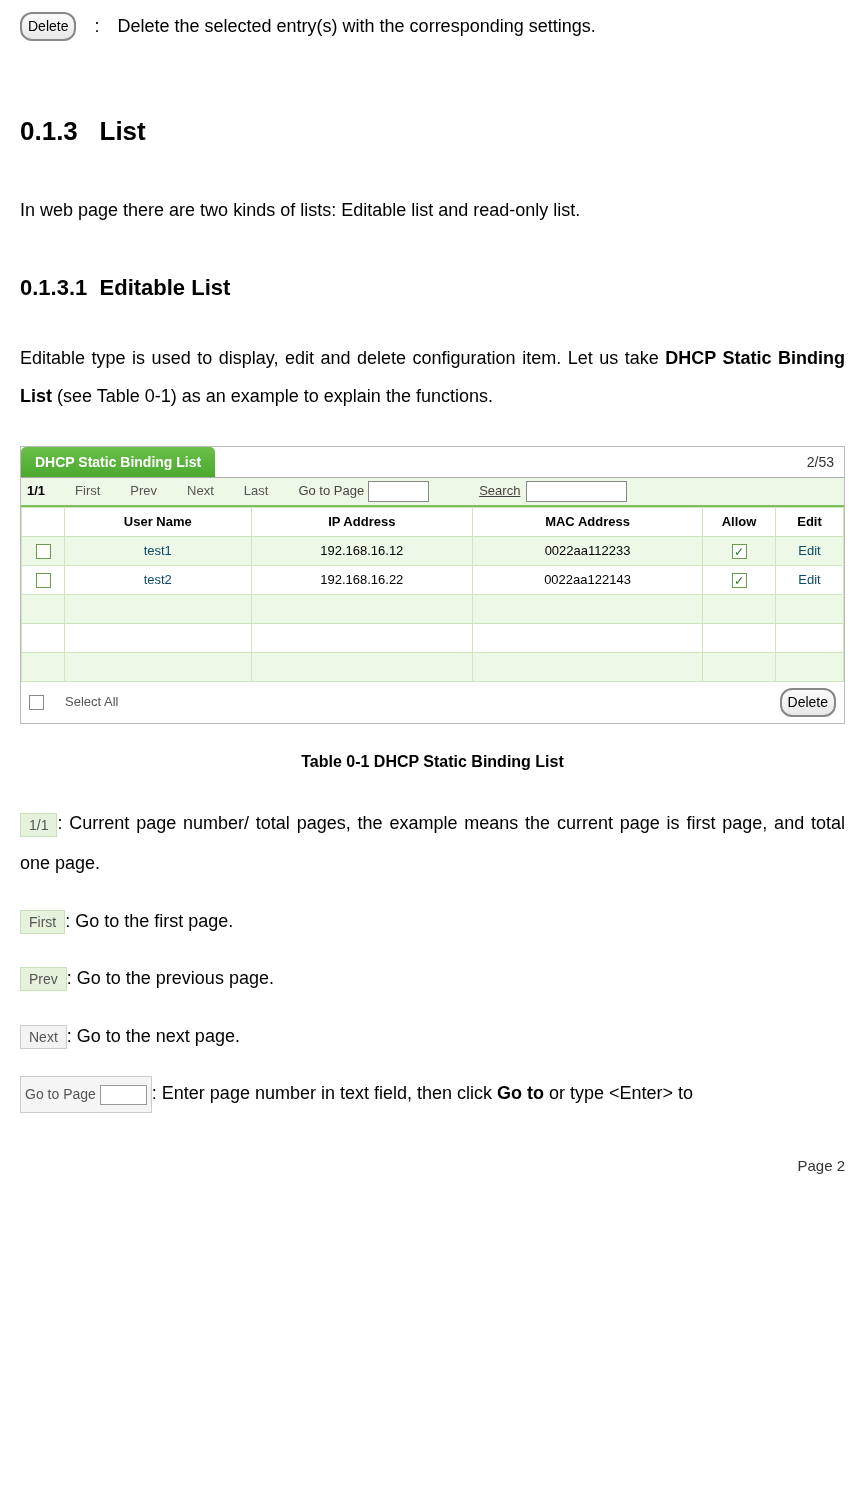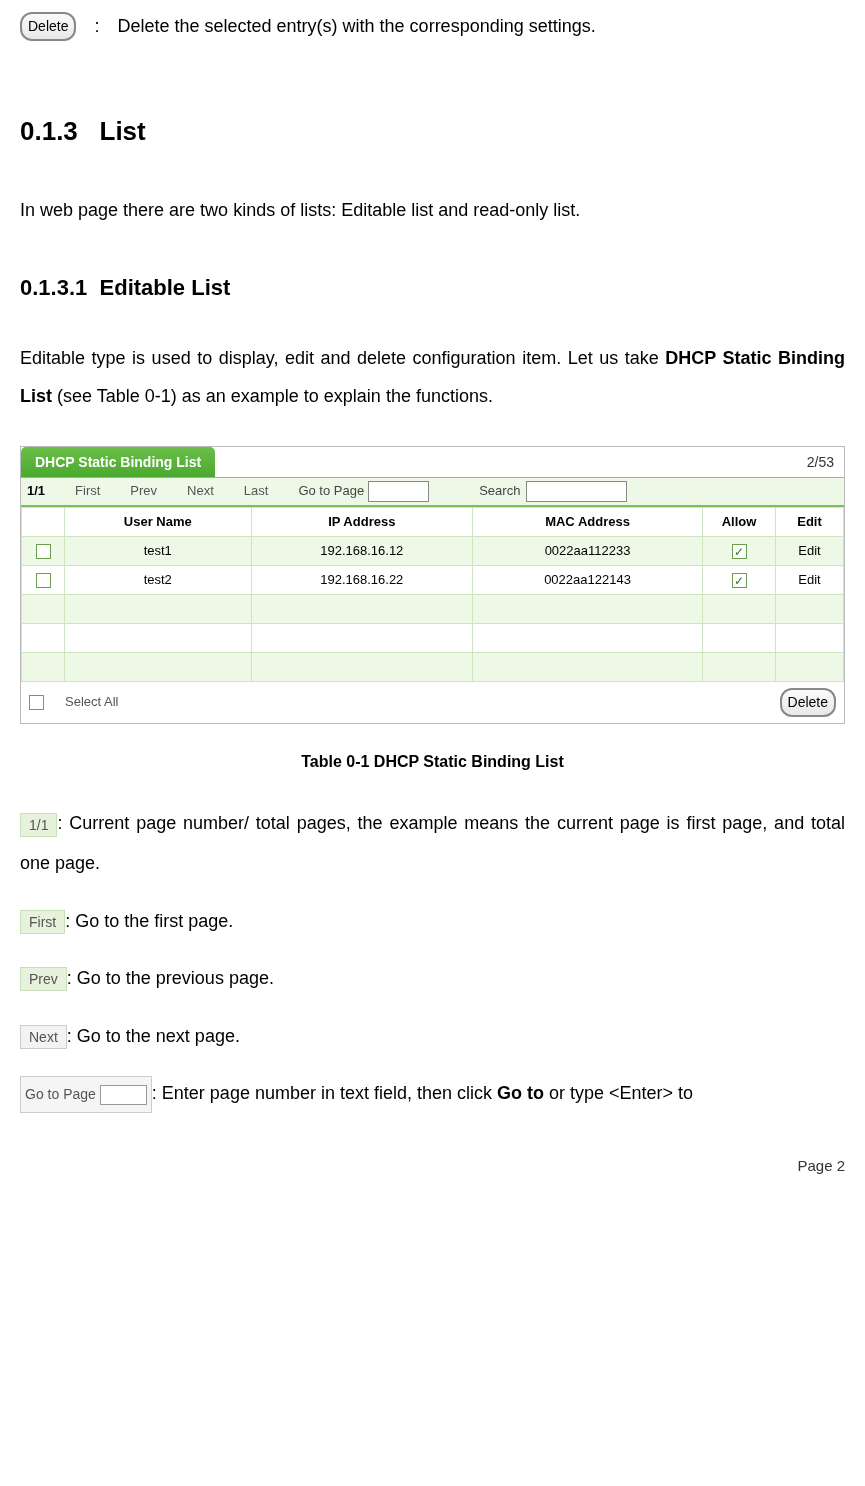--- a/index.html
+++ b/index.html
@@ -116,21 +116,21 @@
     height: 22px;
   }
   table.datagrid th {
     background: #fff;
     font-weight: bold;
     color: #000;
     margin-top: 20px;
   }
   tr.row-odd td { background: #eef8e6; }
   tr.row-even td { background: #fff; }
-  .link-cell { color: #000000; }
+  .link-cell { color: #0c4a6e; }
   .cb {
     width: 13px;
     height: 13px;
     border: 1px solid #6a9d50;
     display: inline-block;
     background: #fff;
     vertical-align: middle;
   }
   .cb.checked::after {
     content: "✓";
@@ -241,21 +241,21 @@
   <div class="navrow">
     <span class="pn">1/1</span>
     <span class="navitem">First</span>
     <span class="navitem">Prev</span>
     <span class="navitem">Next</span>
     <span class="navitem">Last</span>
     <span class="goto">
       <span>Go to Page</span>
       <input type="text" style="">
     </span>
-    <span class="search" style="margin-left:20px;">
+    <span class="search" style="margin-left:20px;text-decoration:underline;">
       <span>Search</span>
       <input type="text" style="">
     </span>
   </div>
   <table class="datagrid">
     <thead>
       <tr>
         <th class="col-check"></th>
         <th>User Name</th>
         <th>IP Address</th>

